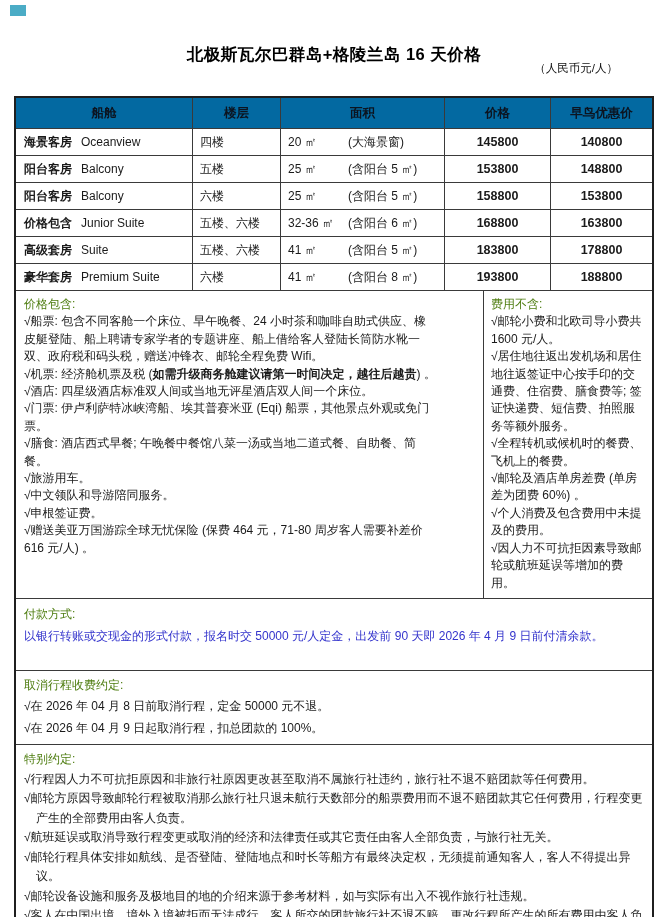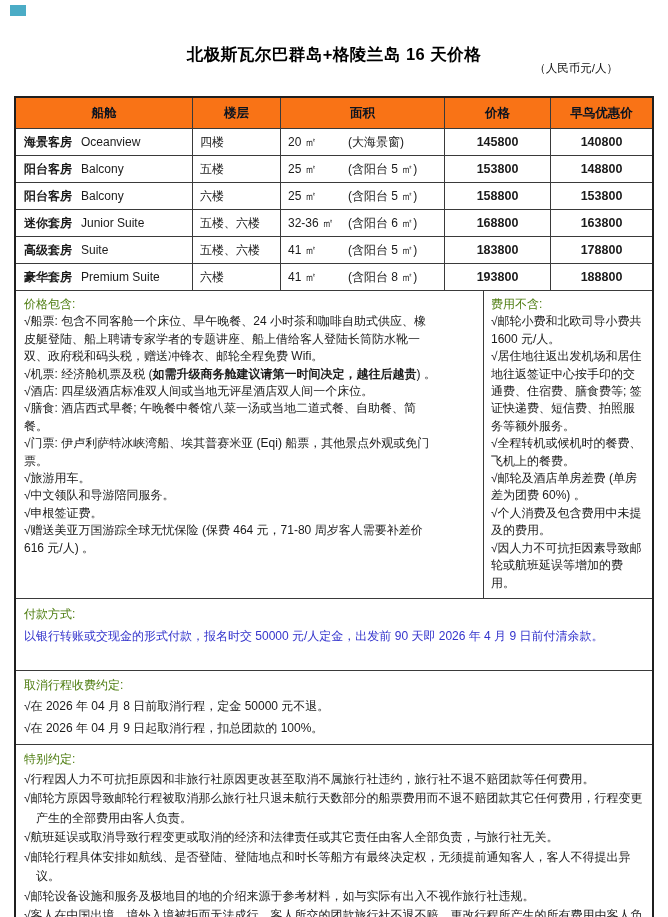--- a/index.html
+++ b/index.html
@@ -17,21 +17,21 @@
   }
   .title-note { position:absolute; right:50px; top:61px; font-size:11.5px; color:#111; font-weight:400; }
 
   .doc-table { margin:10px 14px 0 14px; border:2px solid #1f1f1f; background:#fff; }
 
   .tr { display:grid; grid-template-columns:176px 88px 164px 106px 1fr; }
   .tr + .tr { border-top:1px solid #3a3a3a; }
   .td { display:flex; align-items:center; min-height:26px; overflow:hidden; white-space:nowrap; }
   .td + .td { border-left:1px solid #3a3a3a; }
 
-  .thead { background:#f97316; }
+  .thead { background:#0369a1; }
   .thead .td { min-height:30px; justify-content:center; font-weight:700; color:#0c1420; font-size:12.5px; }
 
   .c-cabin { padding-left:8px; gap:9px; }
   .c-cabin .cn { font-weight:700; }
   .c-floor { padding-left:7px; }
   .c-size { padding-left:7px; }
   .c-size .sv { min-width:60px; padding-right:4px; }
   .c-price, .c-early { justify-content:center; font-weight:700; font-size:12.5px; }
 
   .split { display:grid; grid-template-columns:428px 1fr; border-top:1px solid #3a3a3a; }
@@ -104,21 +104,21 @@
     <div class="td c-size">
         <span class="sv">25 ㎡</span>
         <span>(含阳台 5 ㎡)</span>
       </div>
     <div class="td c-price">158800</div>
     <div class="td c-early">153800</div>
   </div>
 
   <div class="tr">
     <div class="td c-cabin">
-        <span class="cn">迷你套房</span>
+        <span class="cn">价格包含</span>
         <span>Junior Suite</span>
       </div>
     <div class="td c-floor">五楼、六楼</div>
     <div class="td c-size">
         <span class="sv">32-36 ㎡</span>
         <span>(含阳台 6 ㎡)</span>
       </div>
     <div class="td c-price">168800</div>
     <div class="td c-early">163800</div>
   </div>
@@ -150,22 +150,22 @@
     <div class="td c-price">193800</div>
     <div class="td c-early">188800</div>
   </div>
 
   <div class="split">
     <div class="inc-cell">
       <div class="sec-head">价格包含:</div>
       <div>√船票: 包含不同客舱一个床位、早午晚餐、24 小时茶和咖啡自助式供应、橡皮艇登陆、船上聘请专家学者的专题讲座、船上借给客人登陆长筒防水靴一双、政府税和码头税，赠送冲锋衣、邮轮全程免费 Wifi。</div>
       <div><span>√机票: 经济舱机票及税 (</span><span class="b">如需升级商务舱建议请第一时间决定，越往后越贵</span><span>) 。</span></div>
       <div>√酒店: 四星级酒店标准双人间或当地无评星酒店双人间一个床位。</div>
+      <div>√门票: 伊卢利萨特冰峡湾船、埃其普赛米亚 (Eqi) 船票，其他景点外观或免门票。</div>
       <div>√膳食: 酒店西式早餐; 午晚餐中餐馆八菜一汤或当地二道式餐、自助餐、简餐。</div>
-      <div>√门票: 伊卢利萨特冰峡湾船、埃其普赛米亚 (Eqi) 船票，其他景点外观或免门票。</div>
       <div>√旅游用车。</div>
       <div>√中文领队和导游陪同服务。</div>
       <div>√申根签证费。</div>
       <div>√赠送美亚万国游踪全球无忧保险 (保费 464 元，71-80 周岁客人需要补差价 616 元/人) 。</div>
     </div>
     <div class="exc-cell">
       <div class="sec-head">费用不含:</div>
       <div>√邮轮小费和北欧司导小费共 1600 元/人。</div>
       <div>√居住地往返出发机场和居住地往返签证中心按手印的交通费、住宿费、膳食费等; 签证快递费、短信费、拍照服务等额外服务。</div>
       <div>√全程转机或候机时的餐费、飞机上的餐费。</div>

